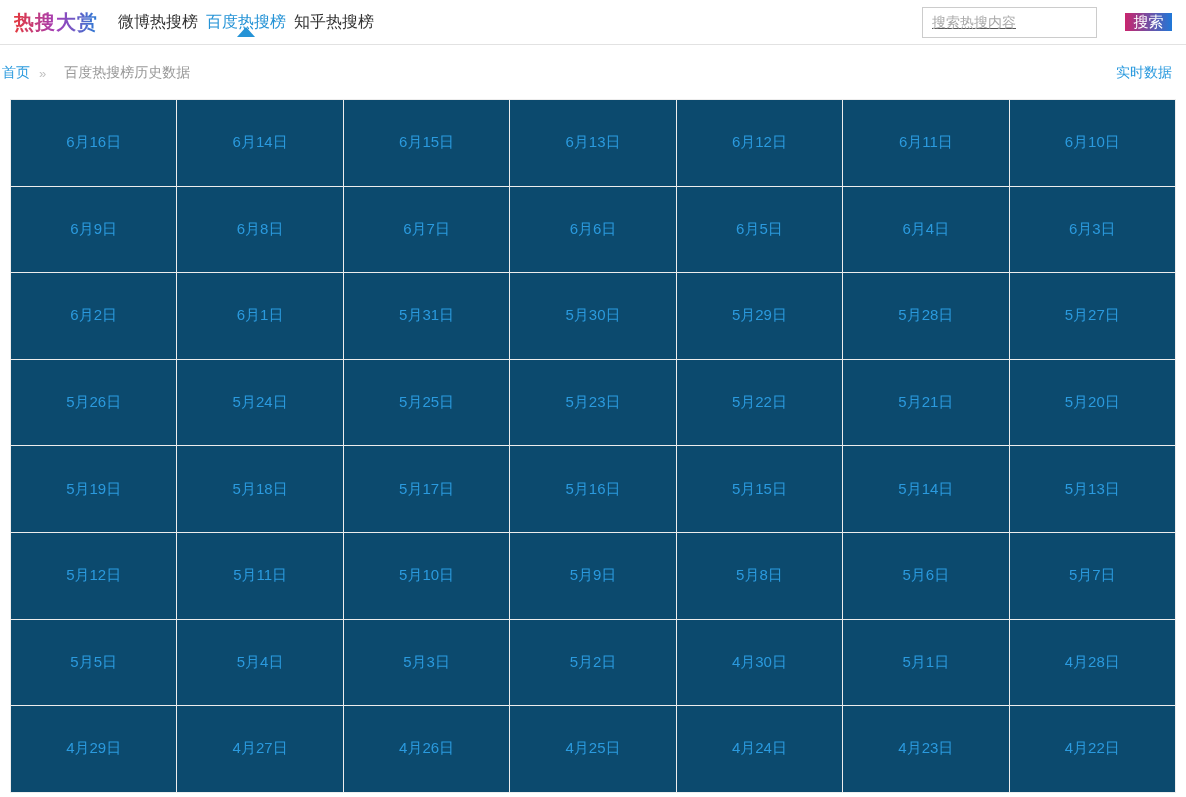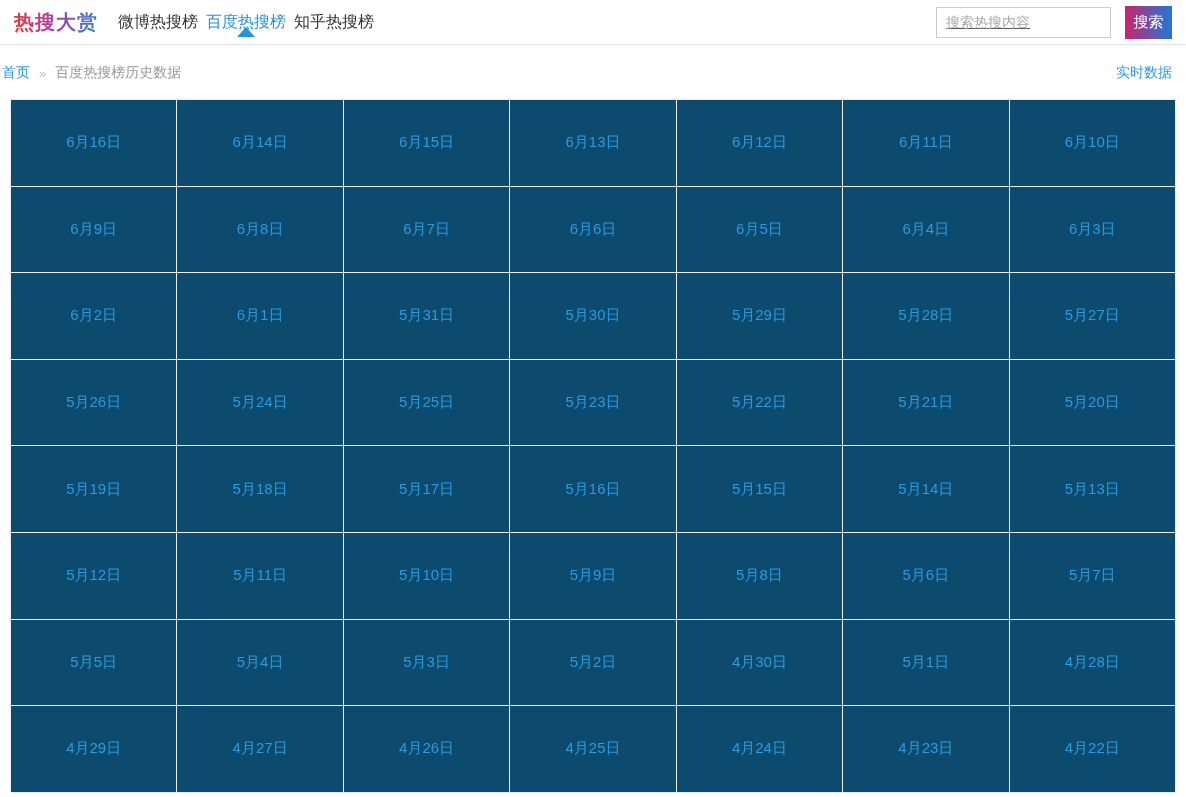--- a/index.html
+++ b/index.html
@@ -66,41 +66,41 @@
     border: 1px solid #ccc;
     padding: 0 9px;
     font-size: 14px;
     color: #555;
     outline: none;
     font-family: "Liberation Sans", "DejaVu Sans", sans-serif;
     text-decoration: underline;
   }
   .search-input::placeholder { color: #a9a9a9; }
   .search-btn {
-    margin-left: 14px;
+    margin-left: 28px;
     width: 47px;
-    height: 33px;
+    height: 18px;
     border: none;
     color: #fff;
     font-size: 15px;
     background: linear-gradient(90deg, var(--btn-pink, #c9256d), var(--btn-blue, #1f78d8));
     cursor: pointer;
     font-family: Liberation Serif, serif;
   }
 
   
   .breadcrumb {
     display: flex;
     align-items: center;
     padding: 19px 14px 17px 2px;
     font-size: 14px;
   }
   .crumb-home { color: var(--link-blue, #2b9ade); text-decoration: none; cursor: pointer; }
   .crumb-sep { color: #c0c0c0; margin: 0 9px; font-size: 13px; }
-  .crumb-current { color: #999; }
+  .crumb-current { color: #999; margin-left: 9px; }
   .realtime-link {
     margin-left: auto;
     color: var(--link-blue, #2b9ade);
     text-decoration: none;
     cursor: pointer;
   }
 
   
   .dates-grid {
     margin: 0 10px;

